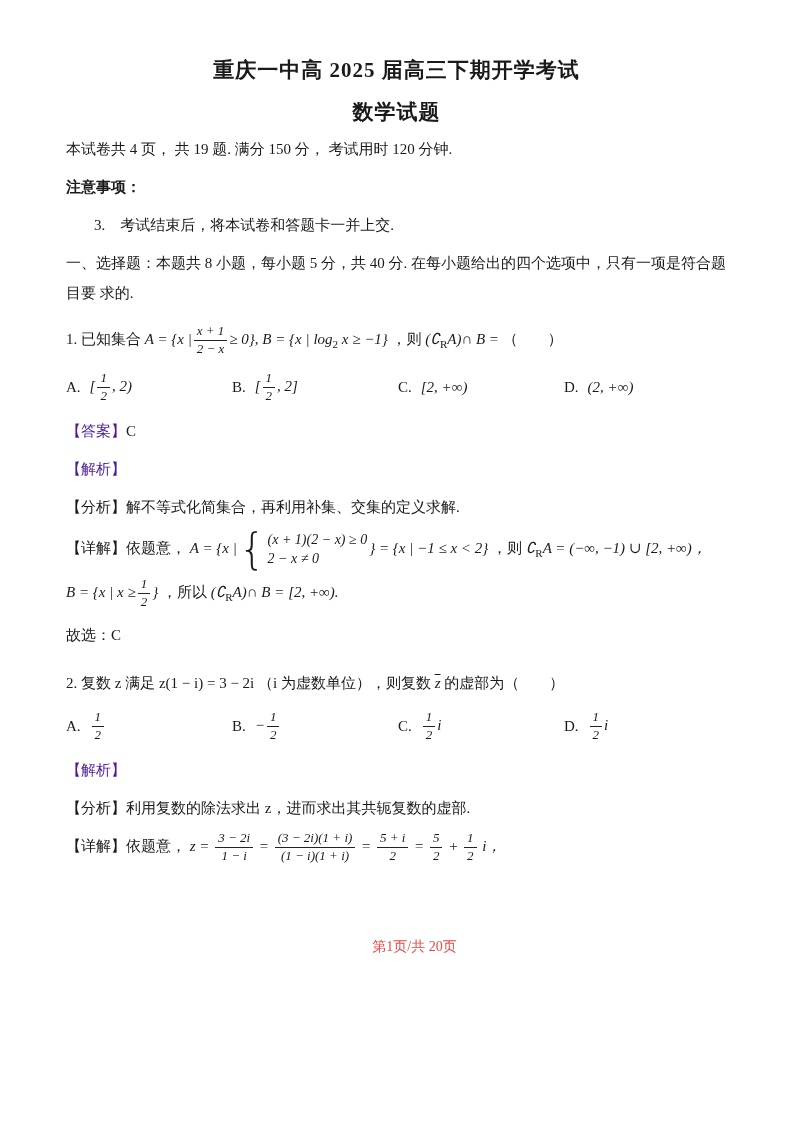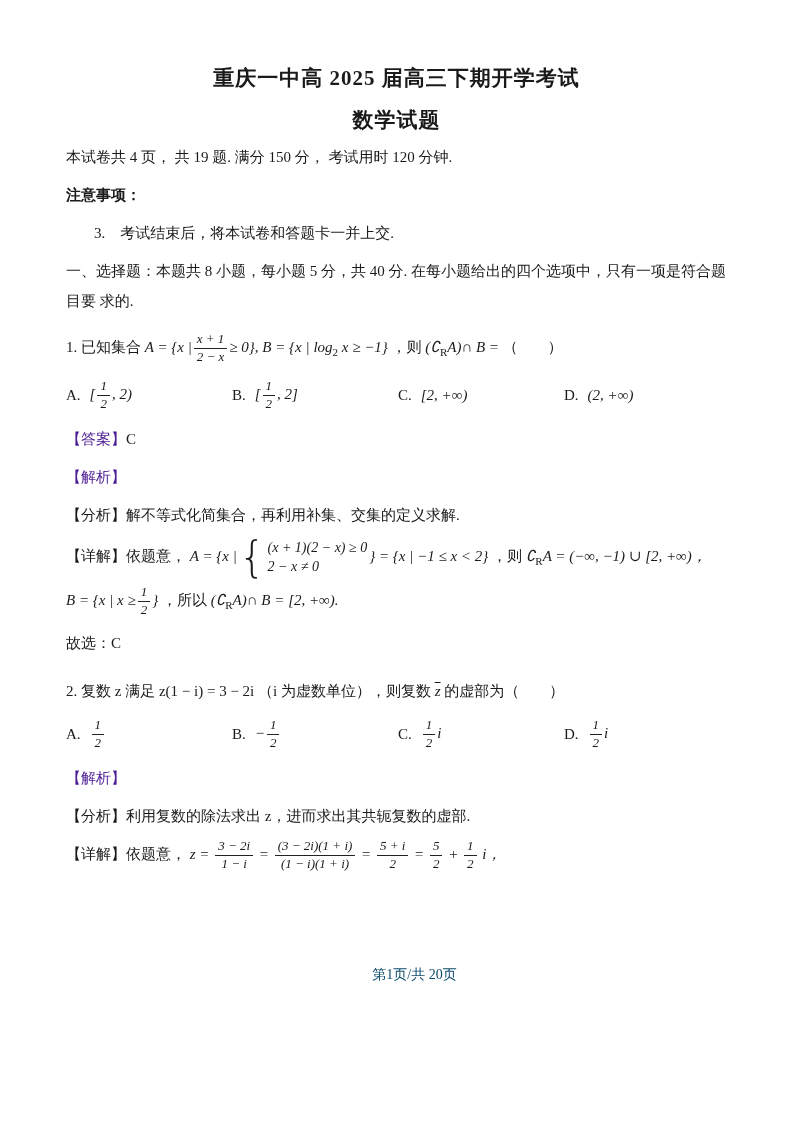--- a/index.html
+++ b/index.html
@@ -1,19 +1,19 @@
 <!DOCTYPE html>
 <html><head>
 <meta charset="utf-8">
 <style>
   * { box-sizing: border-box; }
   html, body { margin: 0; padding: 0; background: #ffffff; }
   .page {
     width: 793px; height: 1040px; background: #ffffff; position: relative;
-    margin: 12px auto; overflow: hidden;
+    margin: 4px auto; overflow: hidden;
     font-family: "Liberation Serif", "DejaVu Serif", serif;
     color: #1a1a1a;
   }
   .content { padding: 52px 66px 0 66px; }
   .title { font-size: 21px; font-weight: 700; text-align: center; margin: 0; letter-spacing: 1px; }
   .subtitle { margin-top: 14px; }
   .para { font-size: 15px; line-height: 30px; margin: 8px 0; }
   .bold { font-weight: 700; }
   .note-indent { padding-left: 28px; }
   .blue { color: #4c1d95; }
@@ -24,21 +24,21 @@
   .fden { display: block; padding: 1px 3px 0; }
   .cases { display: inline-flex; align-items: center; vertical-align: middle; margin: 0 2px; }
   .lbrace { font-size: 42px; font-weight: 300; line-height: 0.85; margin-right: 2px; font-style: normal; font-family: "DejaVu Sans", sans-serif; }
   .rows { display: inline-flex; flex-direction: column; line-height: 1.4; font-size: 14px; text-align: left; }
   .options { display: flex; font-size: 15px; margin: 12px 0; align-items: center; }
   .opt { width: 166px; display: flex; align-items: center; gap: 9px; }
   .opt:last-child { width: auto; }
   .overline { text-decoration: overline; font-style: italic; }
   .qstem { margin-top: 16px; }
   .q2gap { margin-top: 18px; }
-  .footer { position: absolute; left: 0; right: 0; bottom: 68px; text-align: center; font-size: 14px; color: #0c4a6e; padding-left: 36px; }
+  .footer { position: absolute; left: 0; right: 0; bottom: 88px; text-align: center; font-size: 14px; color: #ef4444; padding-left: 36px; }
 </style>
 </head>
 <body>
 
 <div class="page">
   <div class="content">
 
     <h1 class="title">重庆一中高 2025 届高三下期开学考试</h1>
     <h2 class="title subtitle">数学试题</h2>
 

